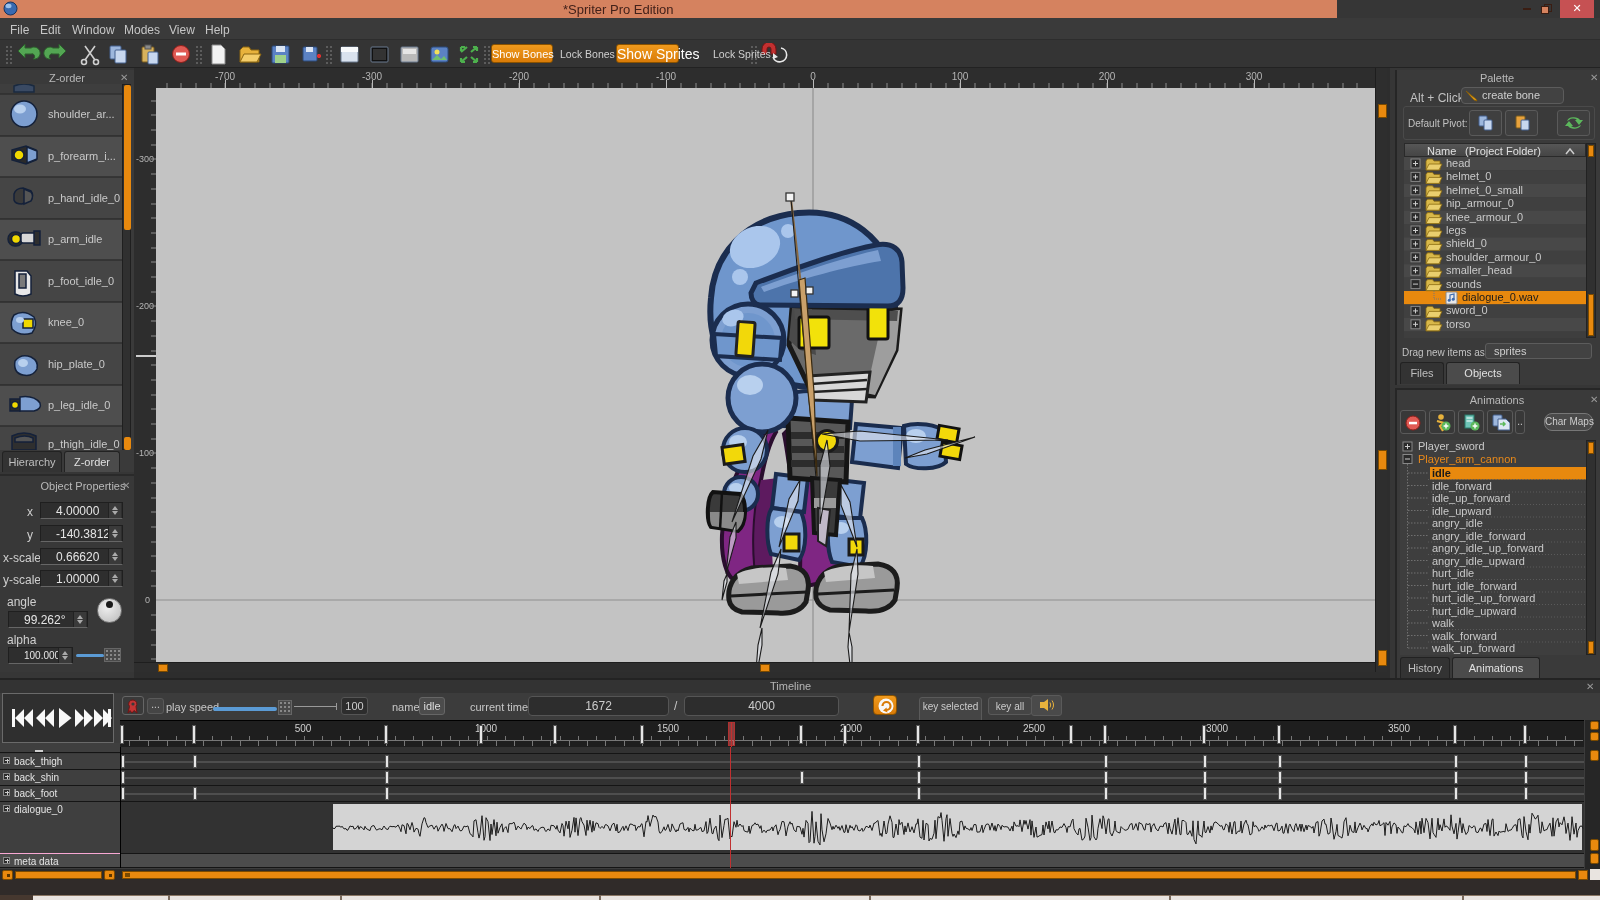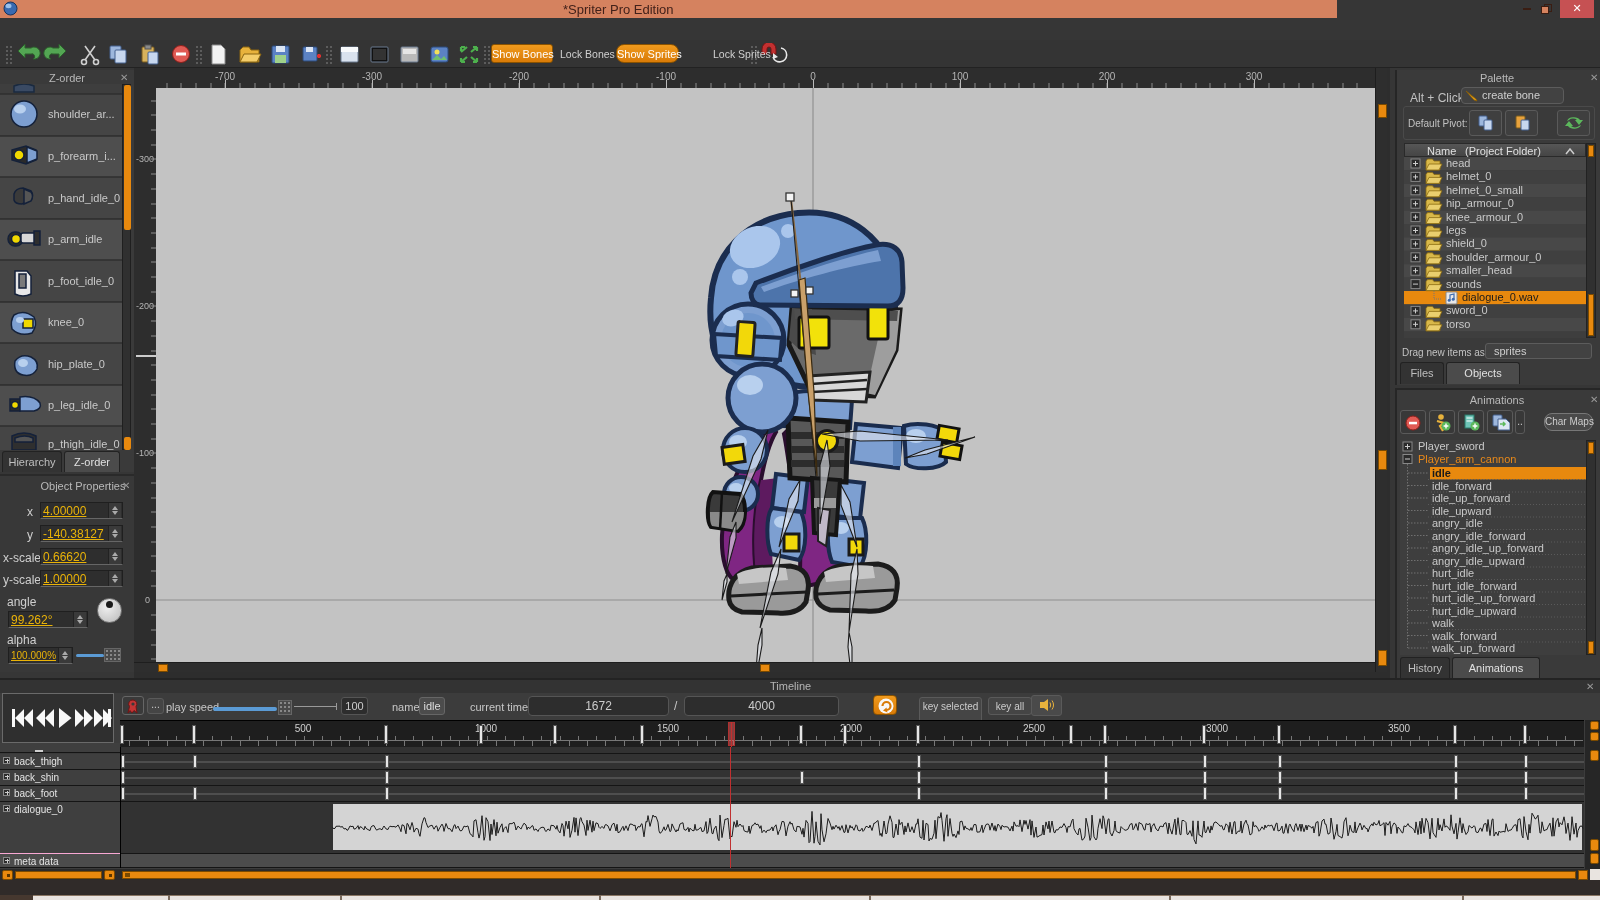--- a/index.html
+++ b/index.html
@@ -1,21 +1,21 @@
 <!DOCTYPE html>
 <html><head>
 <meta charset="utf-8">
 <style>
 * { margin:0; padding:0; box-sizing:border-box; }
 html,body { width:1600px; height:900px; overflow:hidden; background:#2b2b2b; }
 #root { position:relative; width:1600px; height:900px; font-family:"Liberation Sans", sans-serif; color:#c8c8c8; font-size:11px; overflow:hidden; background:#363636; }
 .abs { position:absolute; }
 .ptitle { position:absolute; text-align:center; color:#b9b9b9; font-size:11px; }
 .xbtn { position:absolute; color:#9a9a9a; font-size:10px; }
-.spin { position:absolute; background:#2e2e2e; border:1px solid #1f1f1f; border-bottom:1px solid #666; color:#eab308; font-size:12px; line-height:16px; padding-left:2px;text-decoration:underline; }
+.spin { position:absolute; background:#2e2e2e; border:1px solid #1f1f1f; border-bottom:1px solid #666; color:#e5e5e5; font-size:12px; line-height:16px; padding-left:15px; }
 .spin .ud { position:absolute; right:1px; top:0; bottom:0; width:13px; background:#3a3a3a; border-left:1px solid #222; }
 .ud:before { content:""; position:absolute; left:3px; top:3px; border-left:3.5px solid transparent; border-right:3.5px solid transparent; border-bottom:4px solid #aaa; }
 .ud:after { content:""; position:absolute; left:3px; bottom:3px; border-left:3.5px solid transparent; border-right:3.5px solid transparent; border-top:4px solid #aaa; }
 .tab { position:absolute; background:#333333; border:1px solid #222; border-bottom:none; color:#bfbfbf; text-align:center; font-size:11px; border-radius:3px 3px 0 0; }
 .tab.sel { background:#4b4b4b; color:#e0e0e0; }
 .btn { position:absolute; background:#404040; border:1px solid #5a5a5a; border-radius:3px; color:#cccccc; text-align:center; }
 .obtn { position:absolute; background:linear-gradient(#f09a1d,#d97b07); border:1px solid #8a5200; border-radius:3px; color:#fff; text-align:center; }
 .key { position:absolute; width:4px; background:#e6e6e6; border:1px solid #555; }
 </style>
 </head>
@@ -27,20 +27,28 @@
         <circle cx="7.5" cy="7.5" r="6.5" fill="#3a6ab0" stroke="#16335f" stroke-width="1"></circle>
         <ellipse cx="5.5" cy="5" rx="3" ry="2.2" fill="#9cc0ea"></ellipse>
       </svg>
   <div class="abs" style="left:563px;top:2px;white-space:nowrap;color:#42211a;font-size:13px;">*Spriter Pro Edition</div>
   <div class="abs" style="left:1523px;top:8px;width:8px;height:2px;background:#3a1d12;"></div>
   <div class="abs" style="left:1544px;top:4px;width:8px;height:8px;border:1.5px solid #3a1d12;background:transparent;"></div>
   <div class="abs" style="left:1541px;top:6px;width:8px;height:8px;border:1.5px solid #3a1d12;background:#d5835f;"></div>
   <div class="abs" style="left:1560px;top:0;width:34px;height:18px;background:#c65153;color:#fff;text-align:center;font-size:11px;line-height:17px;">✕</div>
 </div>
 
+<div class="abs" style="left:0;top:18px;width:1600px;height:22px;background:#3a3a3a;border-bottom:1px solid #2d2d2d;color:#c6c6c6;font-size:12px;">
+  <span class="abs" style="left:10px;top:5px;">File</span>
+  <span class="abs" style="left:40px;top:5px;">Edit</span>
+  <span class="abs" style="left:72px;top:5px;">Window</span>
+  <span class="abs" style="left:124px;top:5px;">Modes</span>
+  <span class="abs" style="left:169px;top:5px;">View</span>
+  <span class="abs" style="left:205px;top:5px;">Help</span>
+</div>
 
 <div id="toolbar" class="abs" style="left:0;top:40px;width:1600px;height:28px;background:#343434;border-bottom:1px solid #222;">
   <svg class="abs" style="left:0;top:3px" width="1600" height="24" viewBox="0 0 1600 24">
     <g fill="#6a6a6a">
       <g id="grip">
             <circle cx="7" cy="4" r="1"></circle>
             <circle cx="11" cy="4" r="1"></circle>
             <circle cx="7" cy="8" r="1"></circle>
             <circle cx="11" cy="8" r="1"></circle>
             <circle cx="7" cy="12" r="1"></circle>
@@ -101,21 +109,21 @@
     <g stroke="#4db04d" stroke-width="2.2" fill="none">
           <path d="M461,9 l6,-5 M461,4 h4 M461,4 v4 M477,4 l-6,5 M477,4 h-4 M477,4 v4 M461,19 l6,-5 M461,19 h4 M461,19 v-4 M477,19 l-6,-5 M477,19 h-4 M477,19 v-4"></path>
         </g>
 
     <path d="M762,6 a7,7 0 0 1 14,0 l0,5 h-5 l0,-5 a2,2 0 0 0 -4,0 l0,5 h-5 z" fill="#c23030" stroke="#701515"></path>
     <path d="M781,5 a7,7 0 1 1 -8,9" stroke="#e8e8e8" stroke-width="1.6" fill="none"></path>
         <path d="M773,10 l0,6 5,-2 z" fill="#e8e8e8"></path>
   </svg>
   <div class="obtn" style="left:491px;top:4px;width:62px;height:19px;font-size:11px;line-height:18px;white-space:nowrap;">Show Bones</div>
   <div class="abs" style="left:560px;top:8px;font-size:10.5px;color:#d0d0d0;">Lock Bones</div>
-  <div class="obtn" style="left:616px;top:4px;width:63px;height:19px;font-size:11px;line-height:18px;white-space:nowrap;border-radius:8px;">Show Sprites</div>
+  <div class="obtn" style="left:616px;top:4px;width:63px;height:19px;font-size:14px;line-height:18px;white-space:nowrap;">Show Sprites</div>
   <div class="abs" style="left:713px;top:8px;font-size:10.5px;color:#d0d0d0;">Lock Sprites</div>
 </div>
 
 <div id="zorder" class="abs" style="left:0;top:70px;width:134px;height:402px;background:#3a3a3a;">
   <div class="ptitle" style="left:0;top:2px;width:134px;">Z-order</div>
   <div class="xbtn" style="left:120px;top:2px;">✕</div>
   <div class="abs" style="left:0;top:14px;width:122px;height:366px;background:#3e3e3e;overflow:hidden;">
     <svg width="122" height="366" viewBox="0 0 122 366">
       <g font-family="Liberation Sans, sans-serif" font-size="11" fill="#c9c9c9">
 

